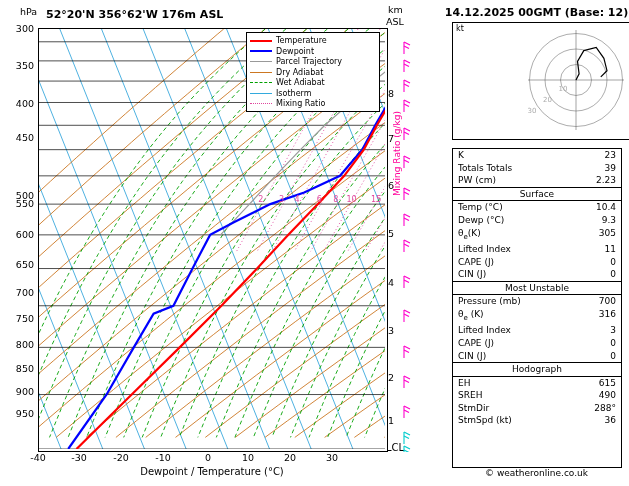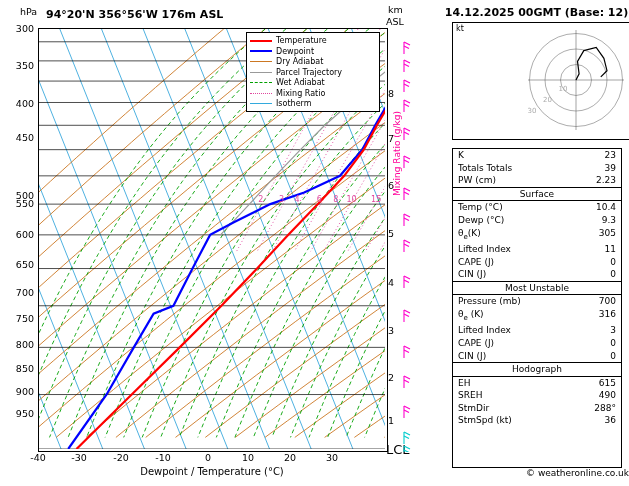--- a/index.html
+++ b/index.html
@@ -20,41 +20,41 @@
   #asl-label{left:386px;top:16px;font-size:9.5px;}
   #station-title{left:46px;top:8px;font-size:11px;font-weight:bold;}
   
   #legend{left:246px;top:32px;width:126px;background:#fff;border:1px solid #000;padding:2px 3px;}
   .leg-row{display:flex;align-items:center;height:10px;margin:0.5px 0;}
   .leg-line{width:22px;height:0;border-top-width:2px;border-top-style:solid;margin-right:4px;}
   .leg-txt{font-size:8px;color:#000;white-space:nowrap;}
   
   #mixing-ratio-axis{left:392px;top:196px;font-size:9px;color:#f09;transform:rotate(-90deg);transform-origin:left top;white-space:nowrap;}
   
-  #lcl-label{left:386px;top:442px;font-size:13px;color:#000;}
+  #lcl-label{left:386px;top:442px;font-size:10px;color:#000;}
   #date-title{left:444px;top:6px;width:185px;text-align:center;font-size:11px;font-weight:bold;}
   #hodo-box{left:452px;top:22px;width:168px;height:116px;border:1px solid #000;background:#fff;padding-left:40px;}
   #hodo-kt{left:3px;top:1px;font-size:8px;color:#000;}
   #tbl-box{left:452px;top:148px;width:168px;height:318px;border:1px solid #000;background:#fff;}
   .tbl-row{display:flex;justify-content:space-between;padding:0 5px;font-size:9px;line-height:12.6px;color:#000;}
   .tbl-row .k{white-space:nowrap;}
   .tbl-row .v{white-space:nowrap;}
   .sec-head{text-align:center;font-size:9px;line-height:12.6px;color:#000;border-top:1px solid #000;border-bottom:1px solid #000;}
-  #copyright{left:444px;top:468px;width:185px;text-align:right;font-size:9px;color:#000;}
+  #copyright{left:444px;top:468px;width:185px;text-align:center;font-size:9px;color:#000;}
   .sub{vertical-align:sub;font-size:7px;}
 </style>
 </head>
 <body>
 
 <div class="root">
 
   <div class="abs" id="skewt-panel">
 
     <div class="abs" id="hpa-label">hPa</div>
-    <div class="abs" id="station-title">94°20'N 356°56'W 176m ASL</div>
+    <div class="abs" id="station-title">52°20'N 356°62'W 176m ASL</div>
     <div class="abs" id="km-label">km</div>
     <div class="abs" id="asl-label">ASL</div>
 
     <div class="abs ylab" style="left:0px;top:23px;">300</div>
     <div class="abs ylab" style="left:0px;top:60px;">350</div>
     <div class="abs ylab" style="left:0px;top:98px;">400</div>
     <div class="abs ylab" style="left:0px;top:132px;">450</div>
     <div class="abs ylab" style="left:0px;top:159px;margin-top:31px;">500</div>
     <div class="abs ylab" style="left:0px;top:198px;">550</div>
     <div class="abs ylab" style="left:0px;top:229px;">600</div>
@@ -198,38 +198,38 @@
     <div class="abs" id="legend">
         <div class="leg-row">
           <span class="leg-line" style="border-top: 2px solid rgb(255, 0, 0);"></span>
           <span class="leg-txt">Temperature</span>
         </div>
         <div class="leg-row">
           <span class="leg-line" style="border-top: 2px solid rgb(0, 0, 255);"></span>
           <span class="leg-txt">Dewpoint</span>
         </div>
         <div class="leg-row">
+          <span class="leg-line" style="border-top: 1px solid rgb(153, 153, 153);"></span>
+          <span class="leg-txt">Parcel Trajectory</span>
+        </div>
+        <div class="leg-row">
           <span class="leg-line" style="border-top: 1px solid rgb(204, 119, 34);"></span>
           <span class="leg-txt">Dry Adiabat</span>
         </div>
         <div class="leg-row">
-          <span class="leg-line" style="border-top: 1px solid rgb(153, 153, 153);"></span>
-          <span class="leg-txt">Parcel Trajectory</span>
-        </div>
-        <div class="leg-row">
           <span class="leg-line" style="border-top: 1px dashed rgb(0, 160, 0);"></span>
           <span class="leg-txt">Wet Adiabat</span>
         </div>
         <div class="leg-row">
+          <span class="leg-line" style="border-top: 1px solid rgb(51, 170, 221);"></span>
+          <span class="leg-txt">Isotherm</span>
+        </div>
+        <div class="leg-row">
           <span class="leg-line" style="border-top: 1px dotted rgb(224, 71, 158);"></span>
           <span class="leg-txt">Mixing Ratio</span>
-        </div>
-        <div class="leg-row">
-          <span class="leg-line" style="border-top: 1px solid rgb(51, 170, 221);"></span>
-          <span class="leg-txt">Isotherm</span>
         </div>
       </div>
 
     <div class="abs xlab" style="left:23px;top:452px;">-40</div>
     <div class="abs xlab" style="left:64px;top:452px;">-30</div>
     <div class="abs xlab" style="left:106px;top:452px;">-20</div>
     <div class="abs xlab" style="left:148px;top:452px;">-10</div>
     <div class="abs xlab" style="left:193px;top:452px;">0</div>
     <div class="abs xlab" style="left:233px;top:452px;">10</div>
     <div class="abs xlab" style="left:275px;top:452px;">20</div>

